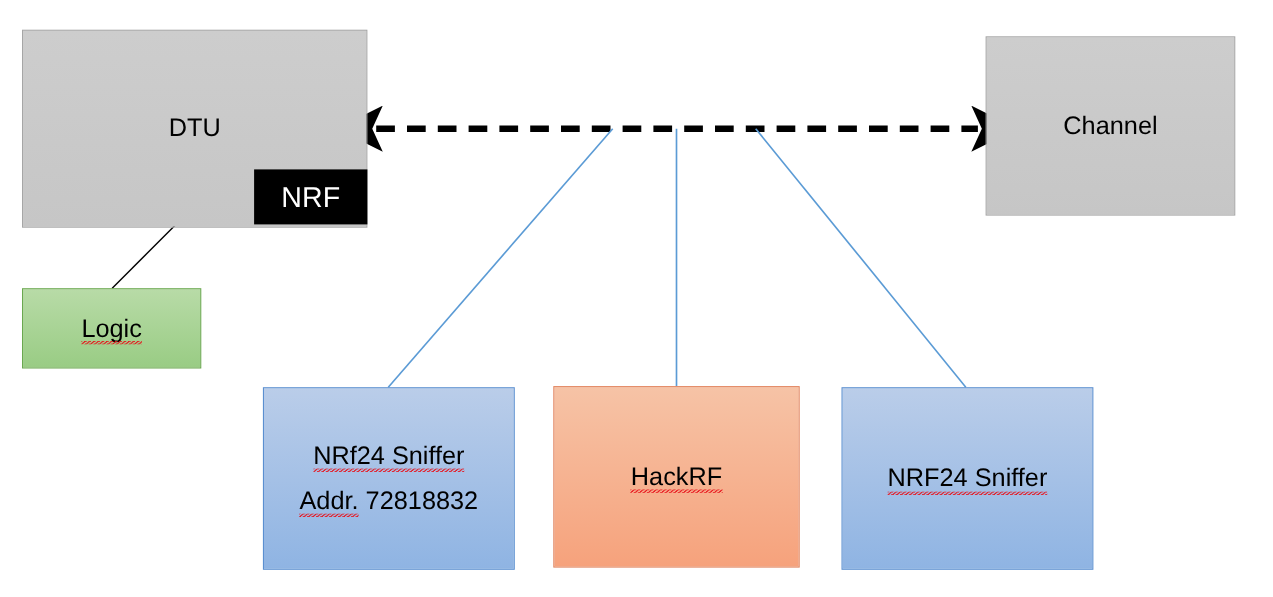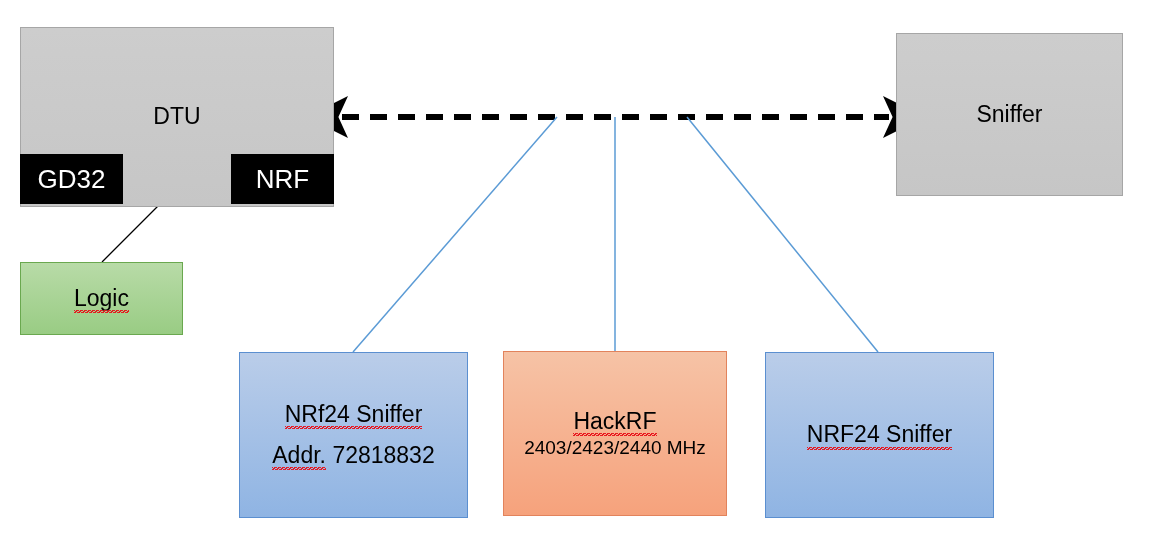--- a/index.html
+++ b/index.html
@@ -118,52 +118,48 @@
 
     <line x1="557" y1="117" x2="353" y2="352" stroke="#5b9bd5" stroke-width="1.5"></line>
     <line x1="615" y1="117" x2="615" y2="351" stroke="#5b9bd5" stroke-width="1.5"></line>
     <line x1="687" y1="117" x2="878" y2="352" stroke="#5b9bd5" stroke-width="1.5"></line>
   </svg>
 
   <div class="node gray-block" style="left:20px; top:27px; width:314px; height:180px;">
     <div class="txt-row lbl-md">DTU</div>
   </div>
 
-  <div class="node chip" style="left:20px; top:154px; width:103px; height:50px;">
-    <div class="txt-row chip-lbl">GD32</div>
-  </div>
 
   <div class="node chip" style="left:231px; top:154px; width:103px; height:50px;">
     <div class="txt-row chip-lbl">NRF</div>
   </div>
 
   <div class="node green-block" style="left:20px; top:262px; width:163px; height:73px;">
     <div class="txt-row lbl-md">
       <span class="sp">Logic</span>
     </div>
   </div>
 
   <div class="node gray-block" style="left:896px; top:33px; width:227px; height:163px;">
-    <div class="txt-row lbl-md">Sniffer</div>
+    <div class="txt-row lbl-md">Channel</div>
   </div>
 
   <div class="node blue-block" style="left:239px; top:352px; width:229px; height:166px;">
     <div class="txt-row lbl-md">
       <span class="sp">NRf24 Sniffer</span>
     </div>
     <div class="txt-row lbl-md" style="margin-top:14px;text-align:right;">
       <span class="sp">Addr.</span><span>&nbsp;</span><span>72818832</span>
     </div>
   </div>
 
   <div class="node orange-block" style="left:503px; top:351px; width:224px; height:165px;">
     <div class="txt-row lbl-md">
       <span class="sp">HackRF</span>
     </div>
-    <div class="txt-row lbl-sm" style="margin-top:2px;">2403/2423/2440 MHz</div>
   </div>
 
   <div class="node blue-block" style="left:765px; top:352px; width:229px; height:166px;">
     <div class="txt-row lbl-md">
       <span class="sp">NRF24 Sniffer</span>
     </div>
   </div>
 
 </div>
 

